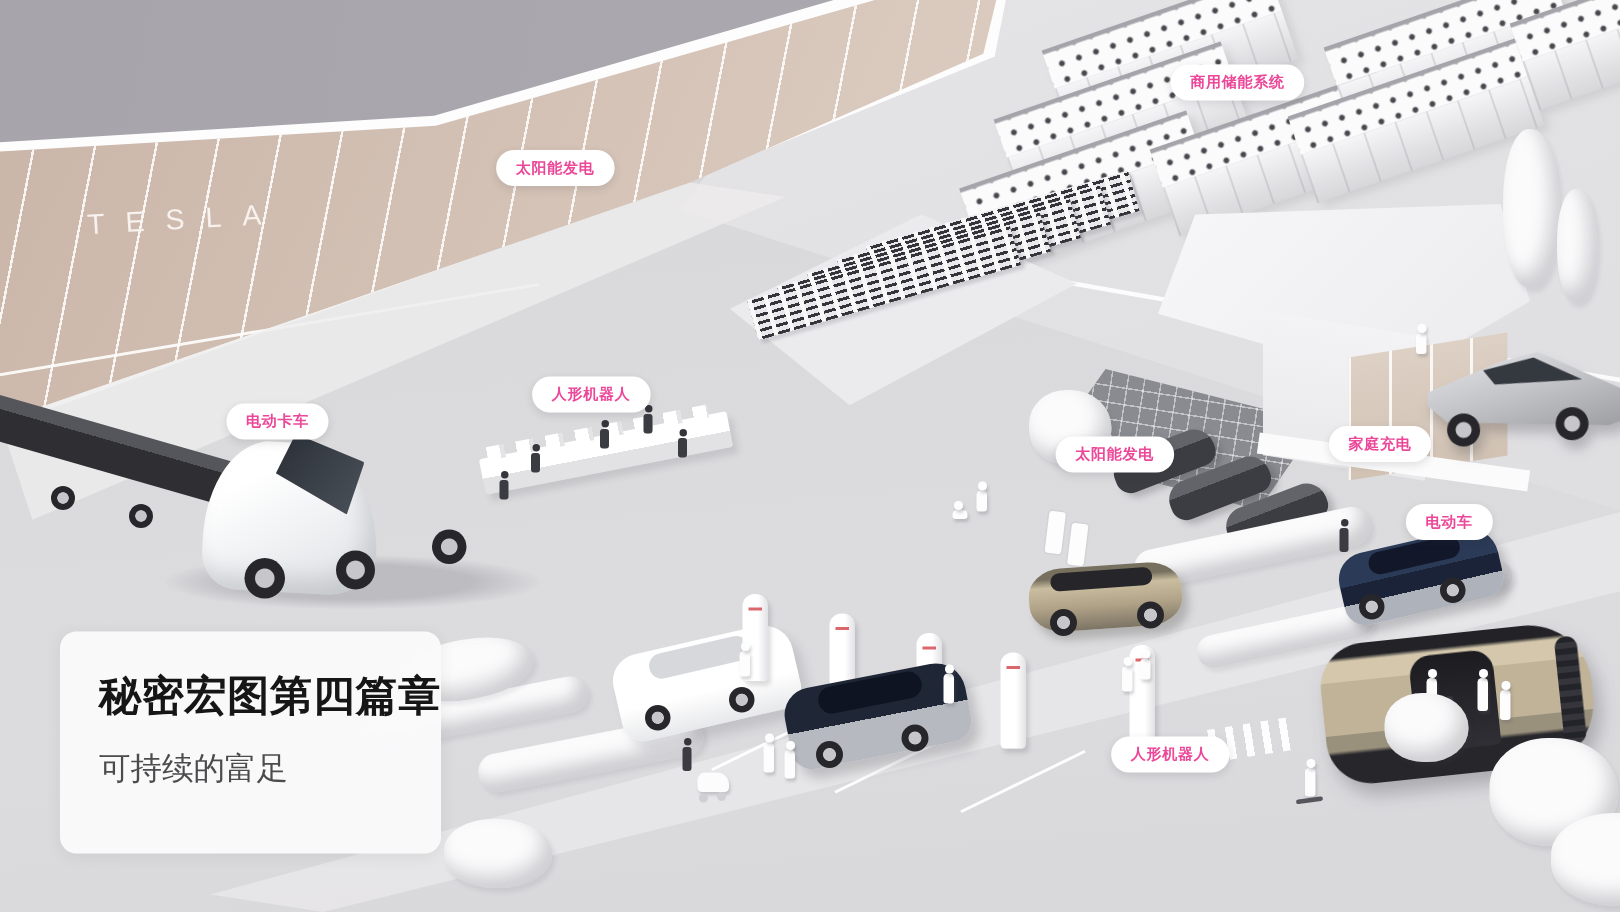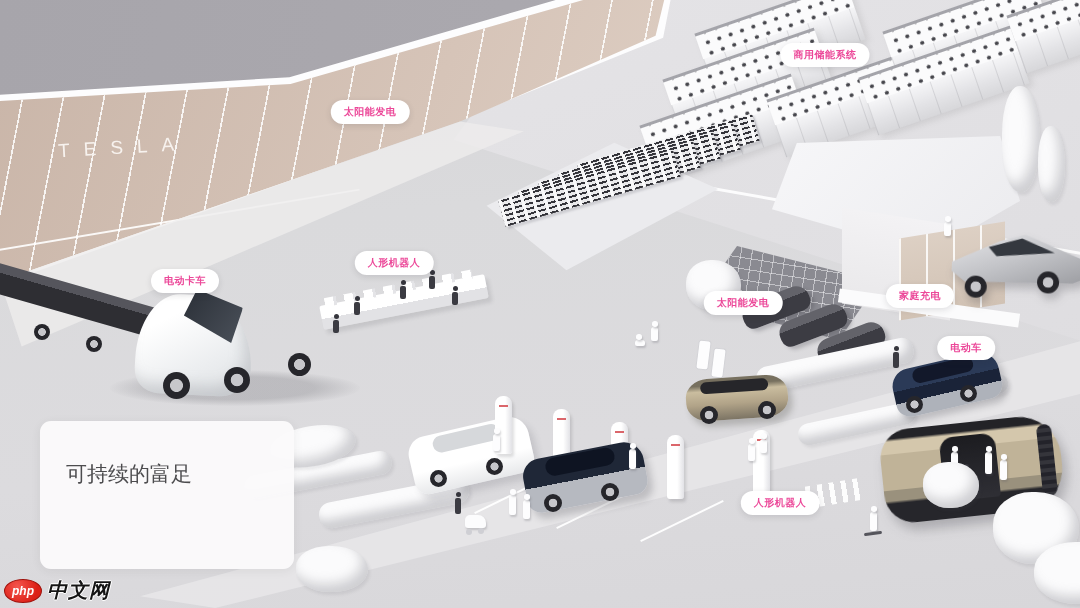--- a/index.html
+++ b/index.html
@@ -330,21 +330,18 @@
       <div class="pill" style="left: 370px; top: 112px;">太阳能发电</div>
       <div class="pill" style="left: 185px; top: 281px;">电动卡车</div>
       <div class="pill" style="left: 394px; top: 263px;">人形机器人</div>
       <div class="pill" style="left: 743px; top: 267px; margin-top: 36px;">太阳能发电</div>
       <div class="pill" style="left: 920px; top: 296px;">家庭充电</div>
       <div class="pill" style="left: 966px; top: 348px;">电动车</div>
       <div class="pill" style="left: 780px; top: 503px;">人形机器人</div>
     </div>
 
   <div class="abs title-card">
+    <h1>秘密宏图第四篇章</h1>
     <div class="sub">可持续的富足</div>
   </div>
 
-  <div class="abs watermark">
-    <div class="php-badge">php</div>
-    <div class="wm-site">中文网</div>
-  </div>
 
 </div>
 
 </body></html>

